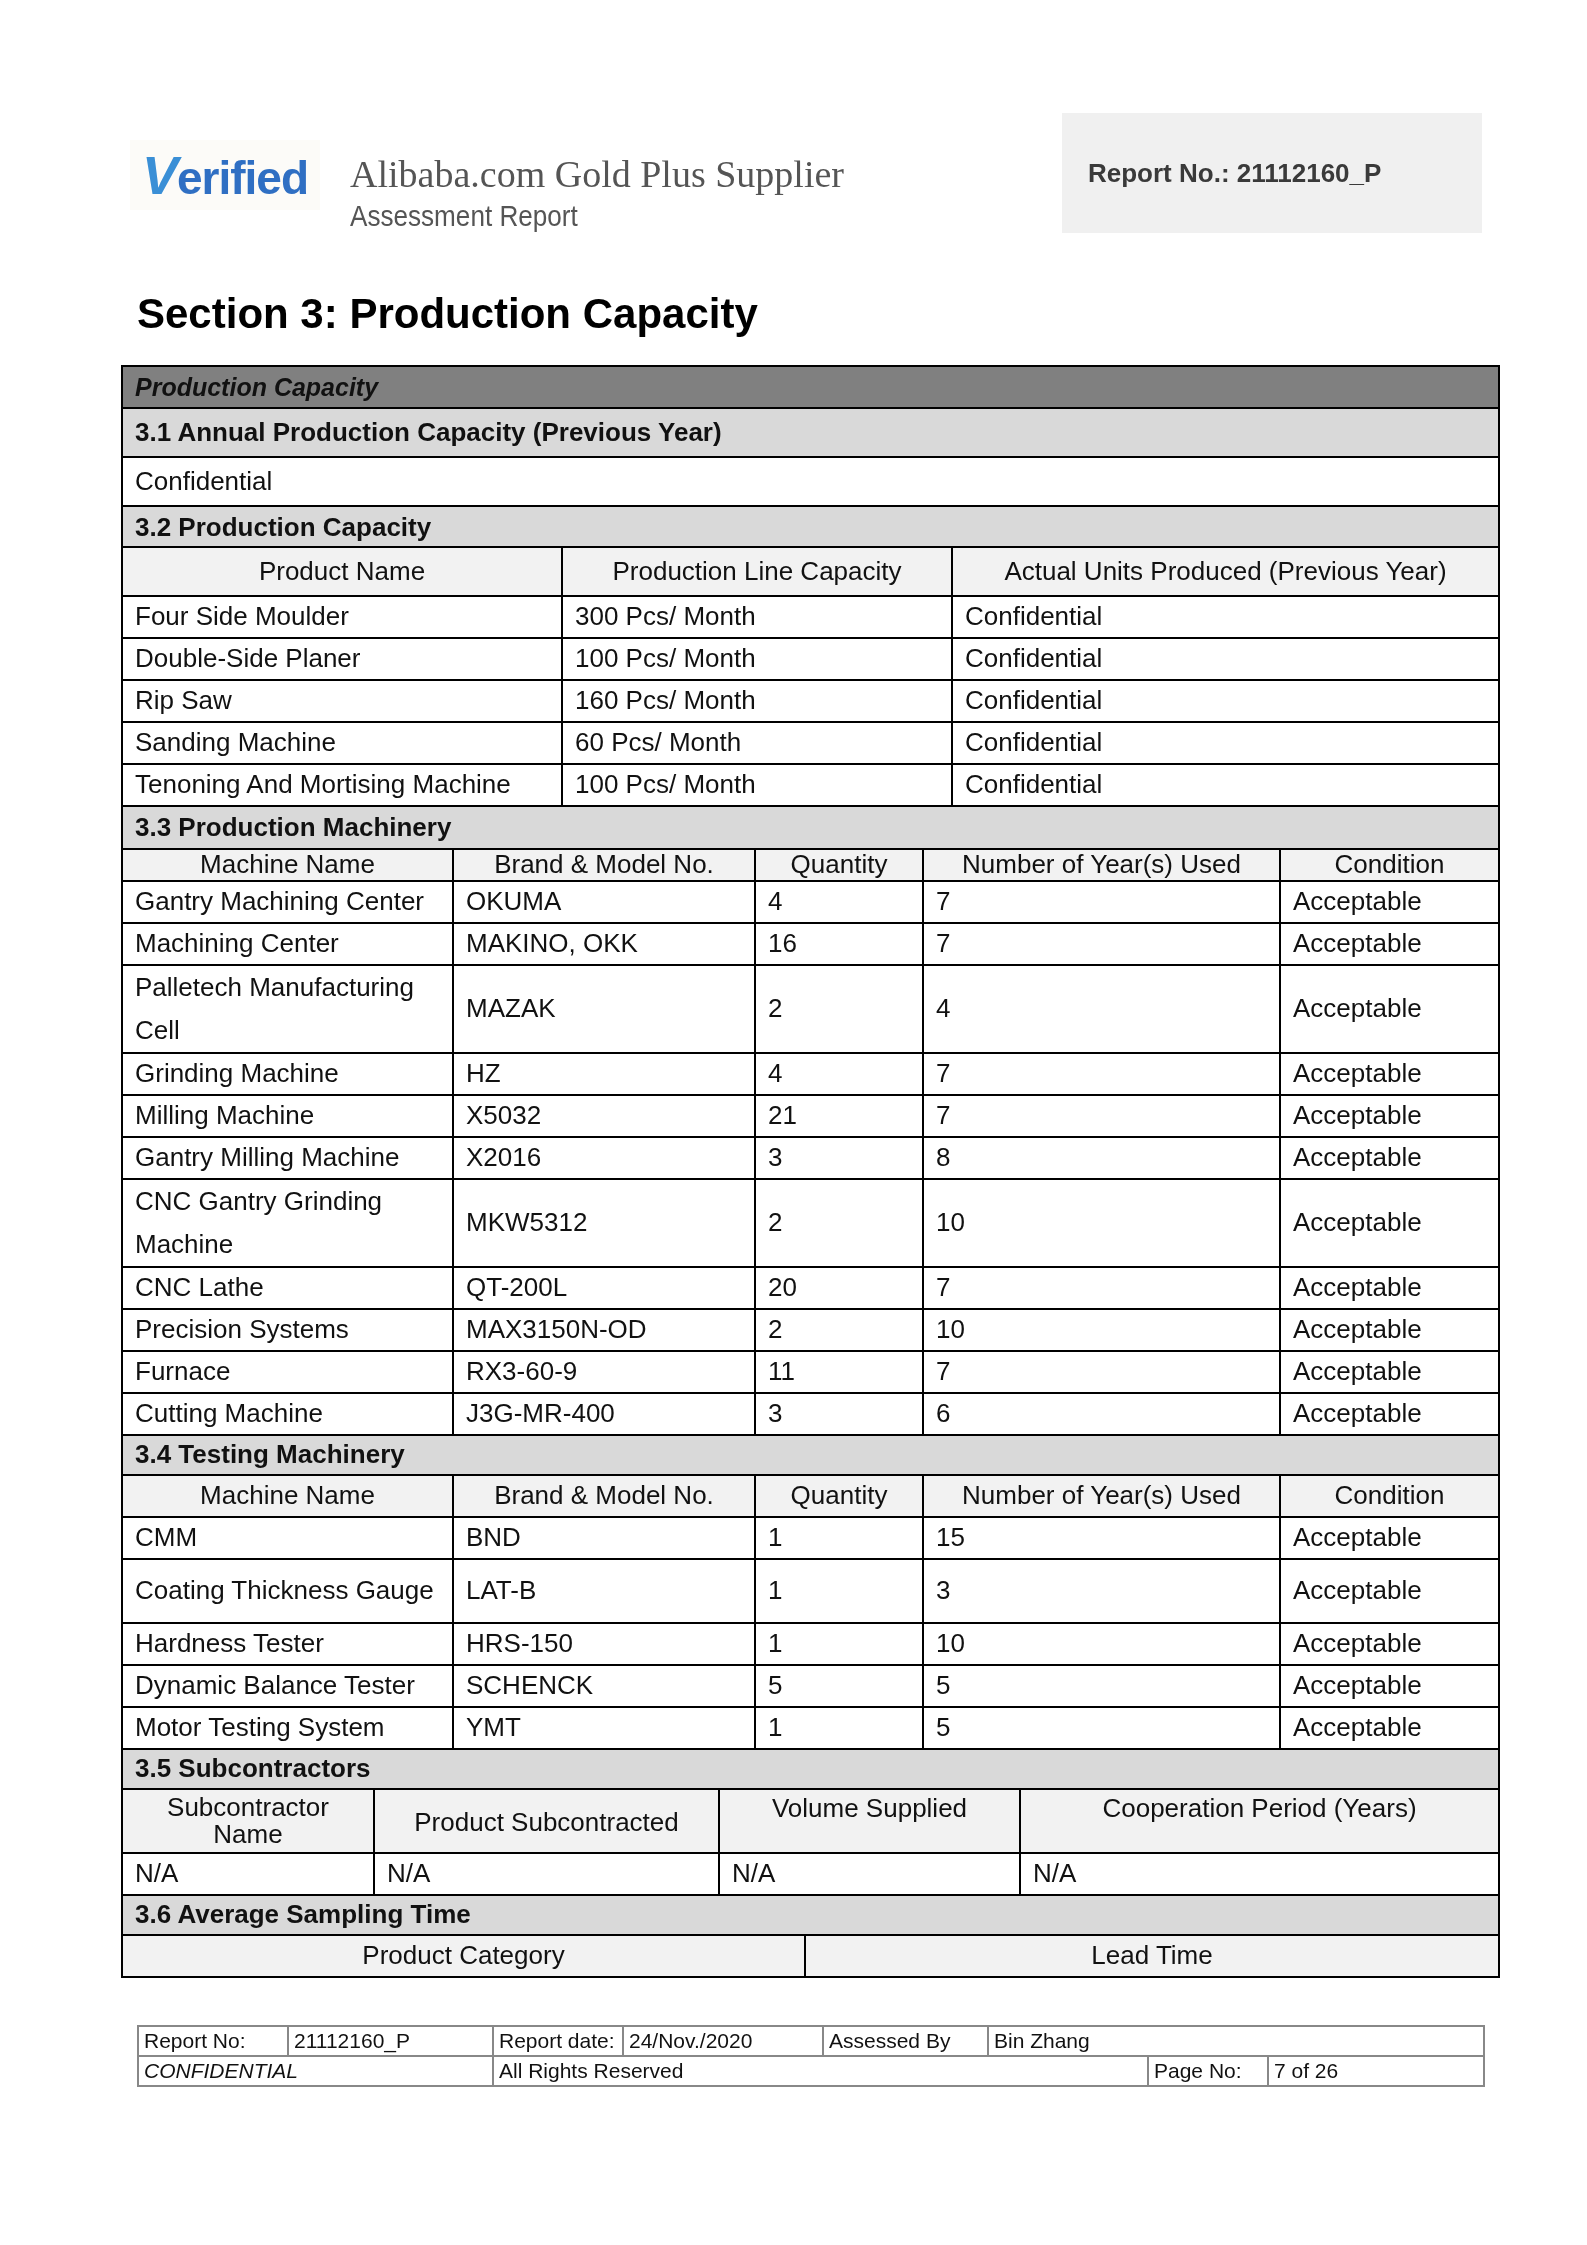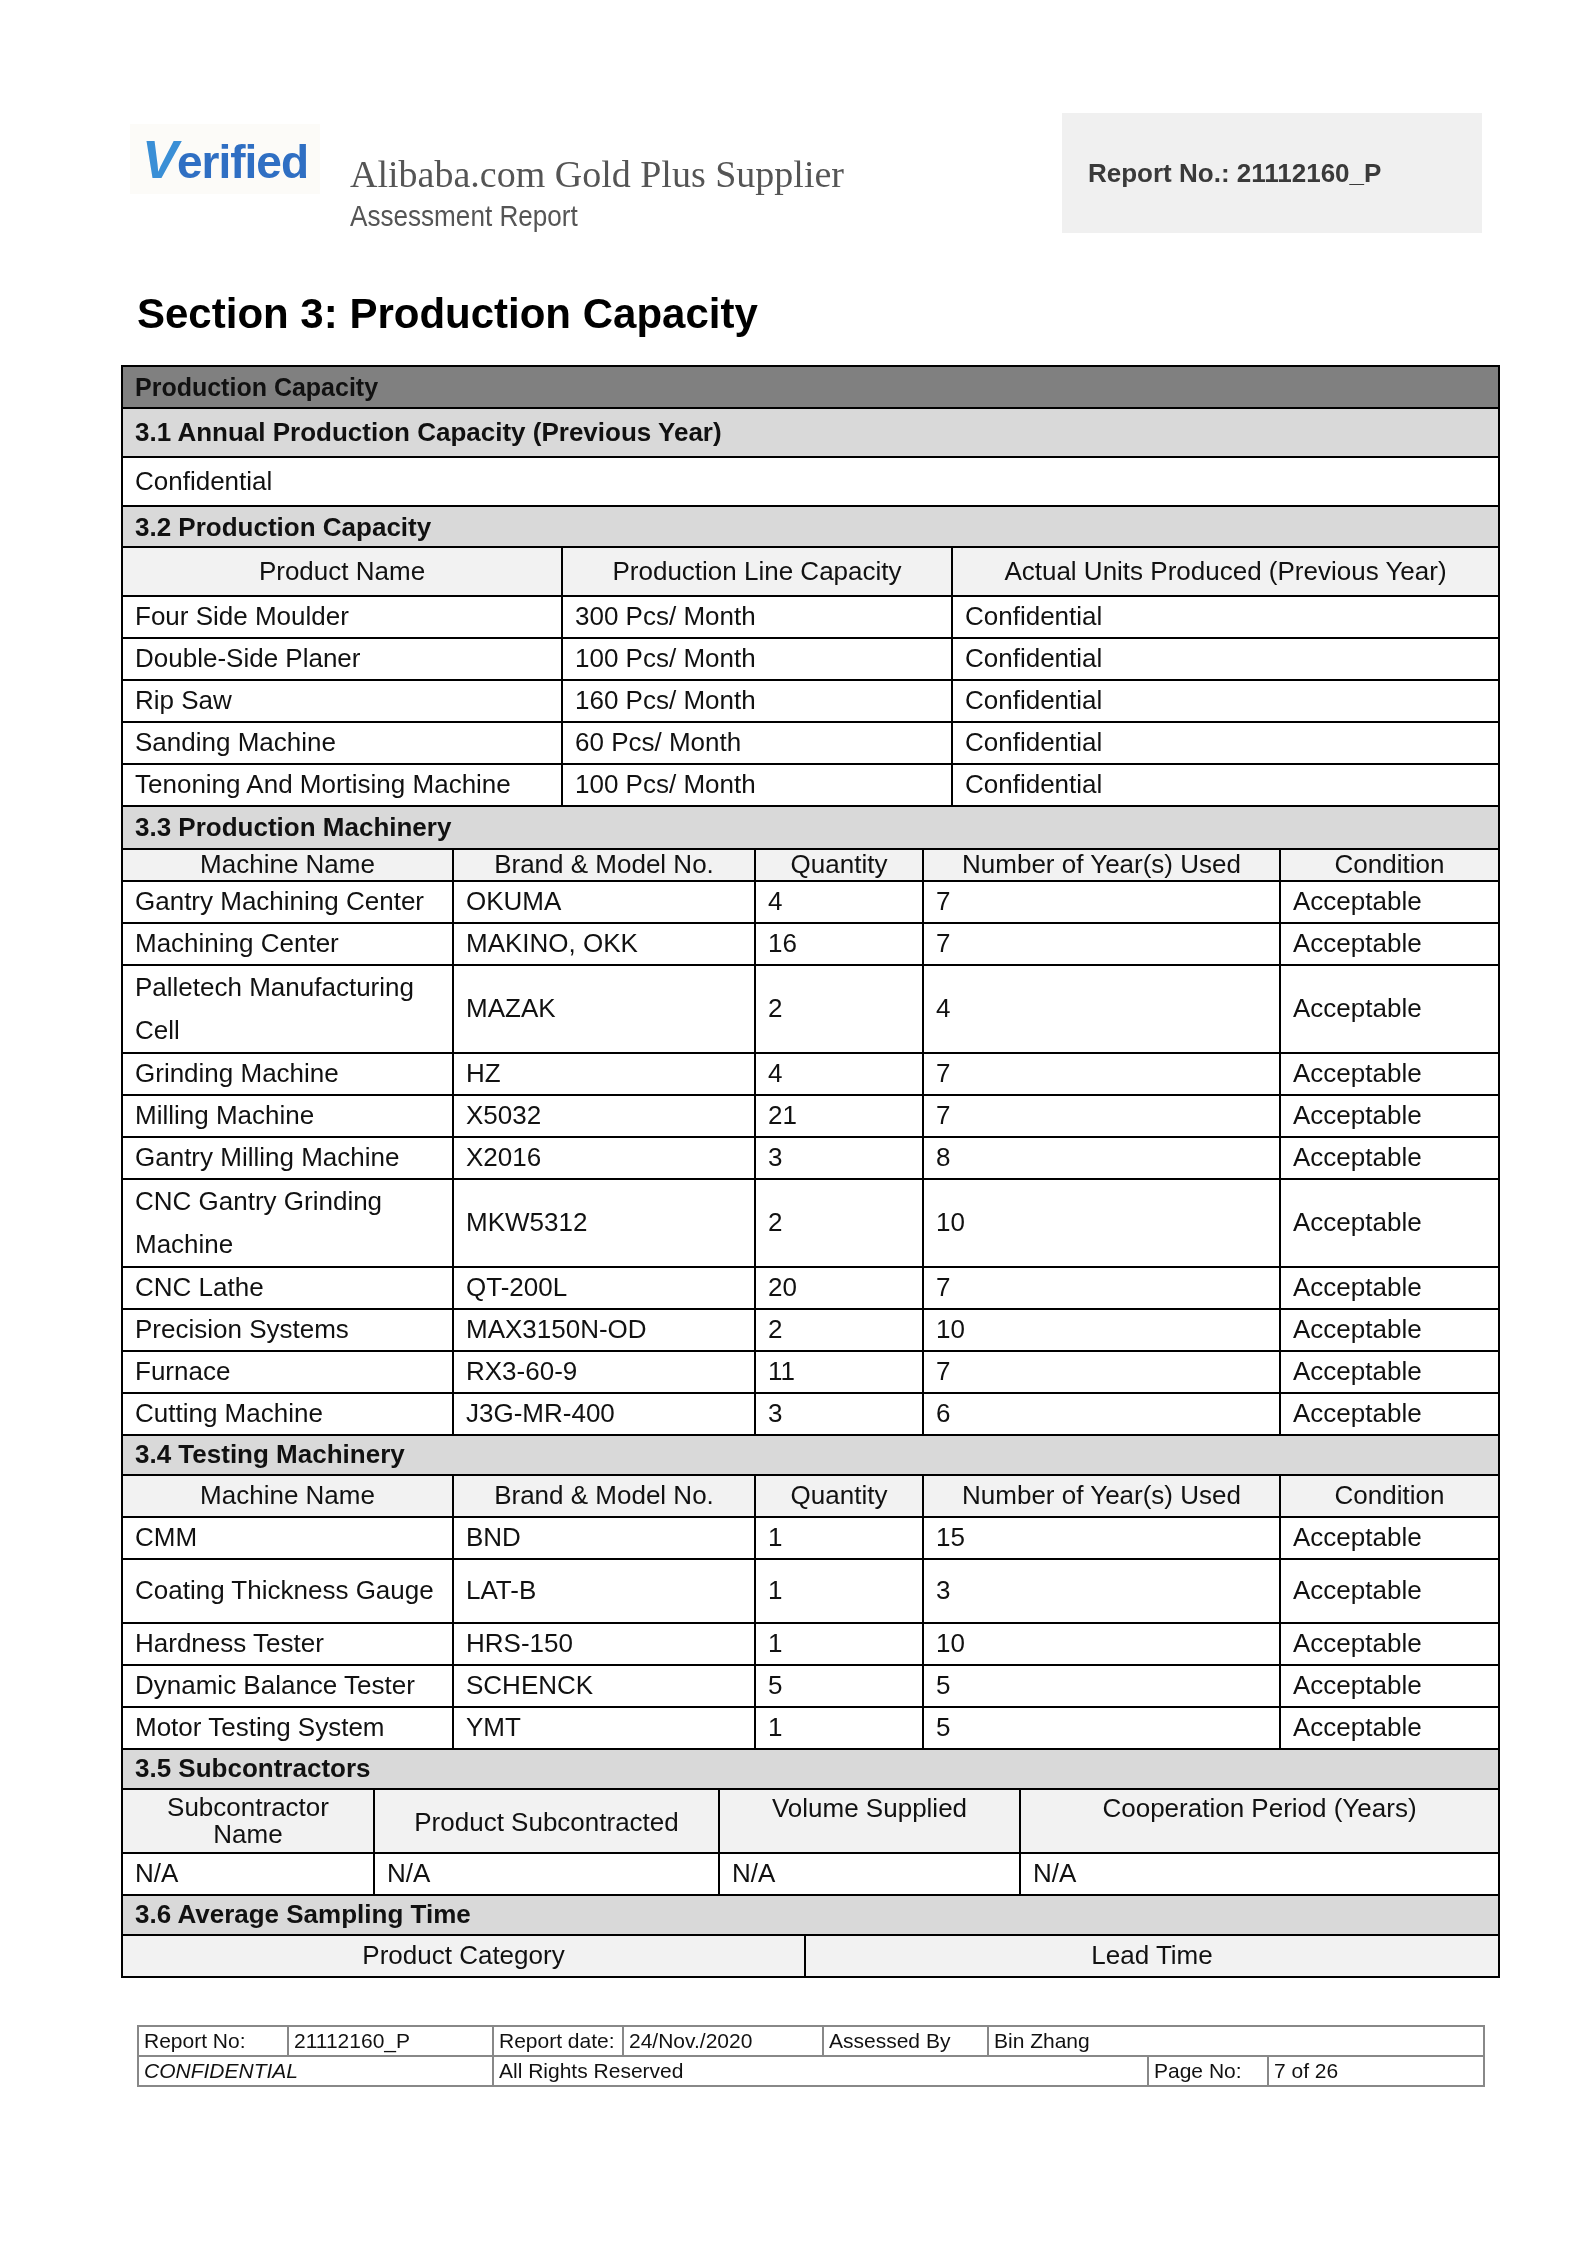--- a/index.html
+++ b/index.html
@@ -1,40 +1,40 @@
 <!DOCTYPE html>
 <html><head>
 <meta charset="utf-8">
 <style>
   html, body { margin: 0; padding: 0; background: #ffffff; }
   body { width: 1587px; height: 2245px; position: relative; overflow: hidden;
          font-family: "Liberation Sans", sans-serif; color: #111; }
 
-  .logo { position: absolute; left: 130px; top: 124px; width: 190px; height: 70px;
+  .logo { position: absolute; left: 130px; top: 140px; width: 190px; height: 70px;
           background: #fcfbf8; display: flex; align-items: center; justify-content: center; }
   .logo-text { font-family: "Liberation Sans", sans-serif; font-weight: bold; font-size: 46px;
                color: #2f6fc3; letter-spacing: -1px; }
   .logo-text .v { color: #3a8fd6; font-style: italic; font-size: 54px; }
 
   .brand-title { position: absolute; left: 350px; top: 152px; font-family: "Liberation Serif", serif;
                  font-size: 38px; color: #555; white-space: nowrap; }
   .brand-sub { position: absolute; left: 350px; top: 200px; font-family: "Liberation Sans", sans-serif;
                font-size: 29px; color: #555; white-space: nowrap; transform: scaleX(0.9); transform-origin: left; }
 
   .report-box { position: absolute; left: 1062px; top: 113px; width: 420px; height: 120px;
                 background: #f0f0f0; display: flex; align-items: center; }
   .report-box span { margin-left: 26px; font-weight: bold; font-size: 26px; color: #3a3a3a; }
 
   .section-title { position: absolute; left: 137px; top: 290px; font-weight: bold; font-size: 42px; color: #000; white-space: nowrap; }
 
   table.main { position: absolute; left: 121px; top: 365px; width: 1377px; border-collapse: collapse;
                font-size: 26px; table-layout: fixed; }
   table.main td { border: 2px solid #000; padding: 0 12px; height: 40px; vertical-align: middle;
                   line-height: 1.15; }
-  .hdr-dark { background: #808080; font-weight: bold; font-size: 25px; height: 42px; }
+  .hdr-dark { background: #808080; font-weight: bold; font-size: 25px; height: 42px; font-style: italic; }
   .hdr-sub { background: #d9d9d9; font-weight: bold; font-size: 26px; }
   .col-hdr { background: #f2f2f2; font-weight: normal; text-align: center; }
   .h48 { height: 47px !important; }
   .h43 { height: 41px !important; }
   .h80 { height: 80px !important; }
   .h66 { height: 62px !important; }
 
   table.footer { position: absolute; left: 137px; top: 2025px; width: 1346px; border-collapse: collapse;
                  font-size: 21px; table-layout: fixed; }
   table.footer td { border: 2px solid #888; padding: 0 5px; height: 28px; white-space: nowrap; }

